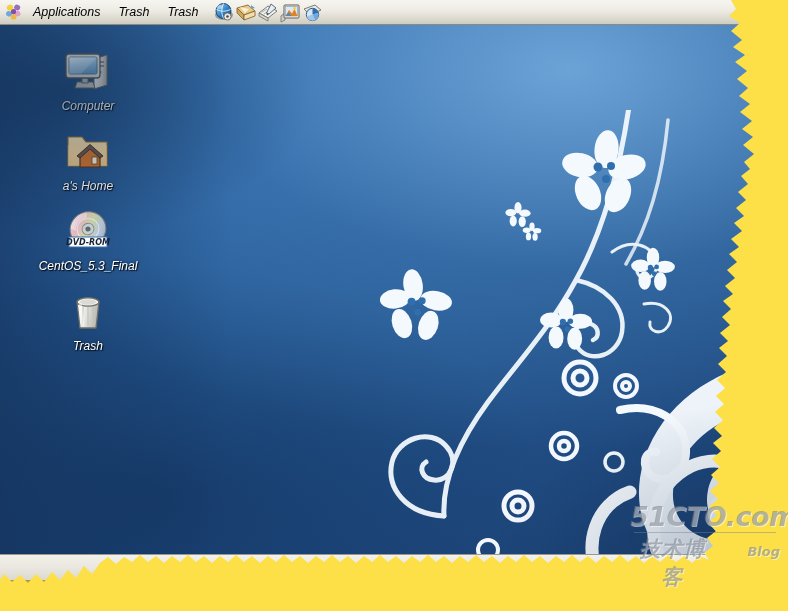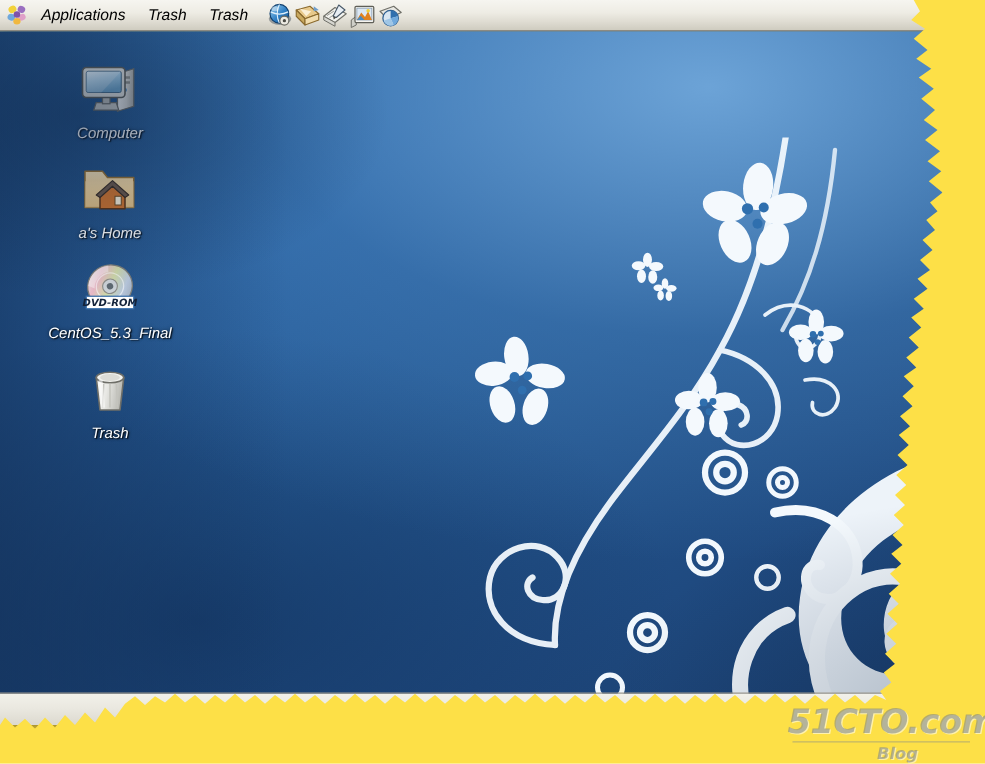--- a/index.html
+++ b/index.html
@@ -149,21 +149,21 @@
     color: #ffffff;
     text-shadow: 1px 1px 1px rgba(0,0,0,0.85), 0 0 3px rgba(0,0,0,0.6);
     line-height: 14px;
     white-space: nowrap;
   }
 
   
   #watermark {
     position: absolute;
     right: 8px;
-    bottom: 0;
+    bottom: 20px;
     width: 150px;
     text-align: center;
     pointer-events: none;
     z-index: 40;
   }
   #wm-top {
     font-family: "DejaVu Sans", sans-serif;
     font-weight: bold;
     font-size: 27px;
     letter-spacing: -0.5px;
@@ -528,17 +528,18 @@
     </div>
 
     <div id="bottom-panel"></div>
 
   </div>
 
   <div id="watermark">
     <div id="wm-top">51CTO.com</div>
     <div id="wm-rule"></div>
     <div id="wm-bot">
+      <span id="wm-cn">技术博客</span>
       <span id="wm-blog">Blog</span>
     </div>
   </div>
 
 </div>
 
 </body></html>

